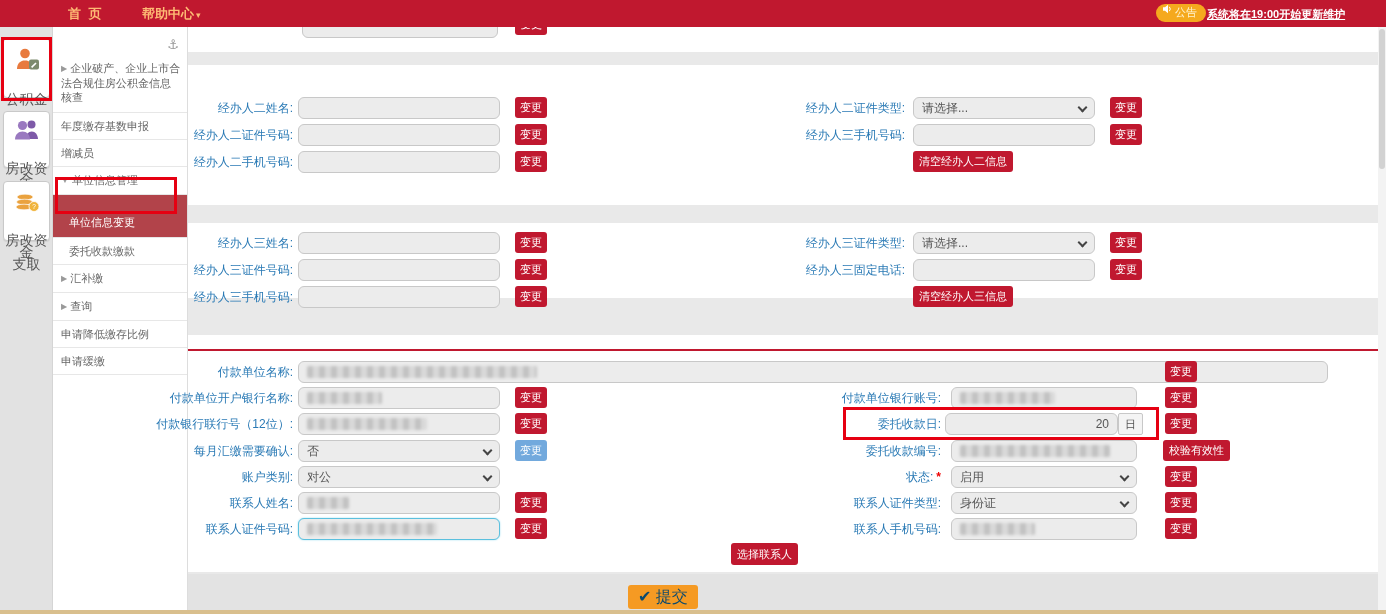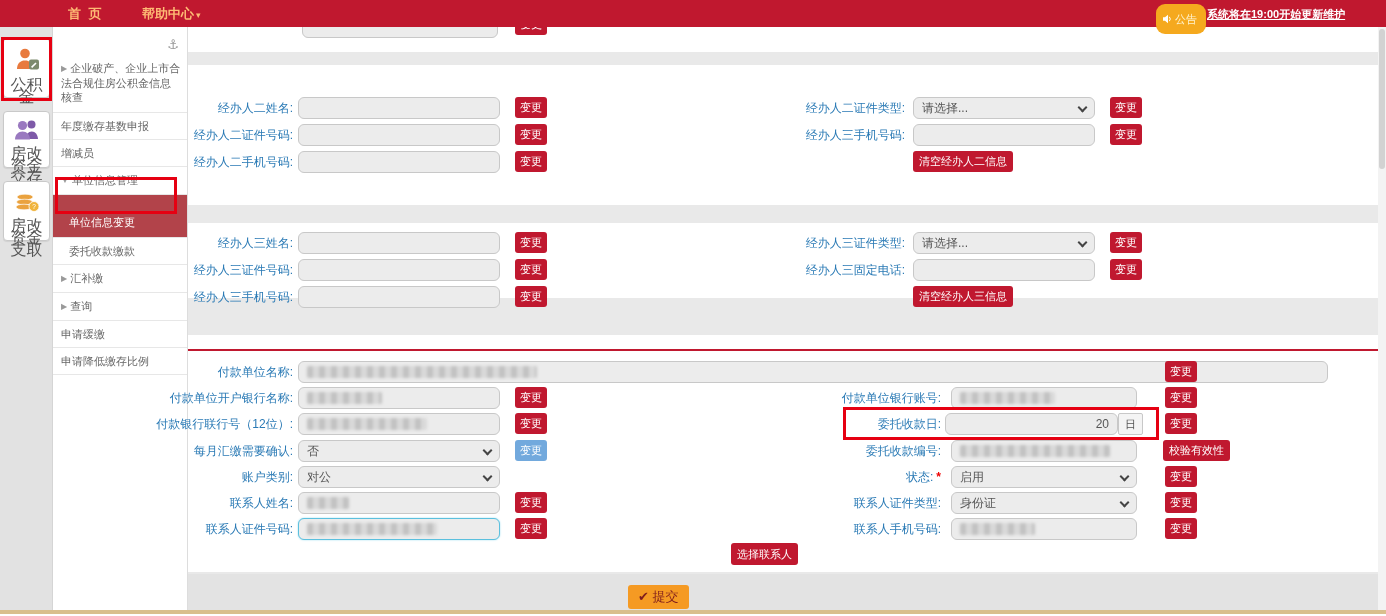--- a/index.html
+++ b/index.html
@@ -5,27 +5,27 @@
   *{margin:0;padding:0;box-sizing:border-box}
   body{font-family:"Liberation Sans","DejaVu Sans",sans-serif;background:#fff}
   .stage{position:relative;width:1386px;height:616px;background:#fff;overflow:hidden;font-size:12px;color:#555}
 
   
   .topbar{position:absolute;left:0;top:0;width:1386px;height:27px;background:#c0182f;z-index:30}
   .nav{position:absolute;top:5px;color:#fdba74;font-weight:bold;font-size:13px;letter-spacing:2px;cursor:pointer}
   .nav-home{left:68px}
   .nav-help{left:142px;letter-spacing:0}
   .nav-help .caret{font-size:9px;margin-left:2px;letter-spacing:0}
-  .notice-badge{position:absolute;left:1156px;top:4px;height:30px;background:#f5a91e;border-radius:9px;color:#fff3cf;font-size:11px;line-height:17px;padding:0 9px 0 6px;display:flex;align-items:center;gap:3px}
+  .notice-badge{position:absolute;left:1156px;top:4px;height:18px;background:#f5a91e;border-radius:9px;color:#fff3cf;font-size:11px;line-height:17px;padding:0 9px 0 6px;display:flex;gap:3px}
   .notice-link{position:absolute;left:1207px;top:7px;color:#fff;font-size:11px;font-weight:bold;text-decoration:underline;cursor:pointer}
 
   
   .rail{position:absolute;left:0;top:27px;width:53px;height:584px;background:#e2e2e2;border-right:1px solid #d5d5d5}
   .card{position:absolute;left:3px;width:47px;background:#fff;border:1px solid #c9c9c9;border-radius:4px;text-align:center;padding-top:7px;cursor:pointer;box-shadow:0 1px 1px rgba(0,0,0,.08)}
-  .card .lbl{font-size:16px;color:#555;line-height:12px;margin-top:4px}
+  .card .lbl{font-size:14px;color:#555;line-height:12px;margin-top:18px}
   .card1{top:11px;height:60px}
   .card2{top:84px;height:57px}
   .card3{top:154px;height:60px}
 
   
   .menu{position:absolute;left:53px;top:27px;width:135px;height:584px;background:#fff;border-right:1px solid #ddd}
   .anchor{position:absolute;right:8px;top:10px;color:#9a9a9a;font-size:13px}
   .menu-list{position:absolute;top:26px;left:0;right:0}
   .mi{padding:6px 6px 6px 8px;border-bottom:1px solid #e7e7e7;color:#666;font-size:11px;line-height:14px;cursor:pointer}
   .mi .arr{font-size:8px;color:#999;margin-right:3px;vertical-align:1px}
@@ -62,21 +62,21 @@
 
   .b{position:absolute;top:0;height:21px;background:#c0182f;color:#fff;border:none;border-radius:3px;font-size:11px;line-height:21px;text-align:center;cursor:pointer;padding:0 6px;font-family:inherit}
   .b-l{left:327px;width:32px;padding:0}
   .b-r23{left:922px;width:32px;padding:0}
   .b-rp{left:977px;width:32px;padding:0}
   .b.blue{background:#72a9dd}
   .b.wide{width:auto}
 
   .blur{display:inline-block;height:12px;margin:4px 0 0 8px;background:repeating-linear-gradient(90deg,#c2c2c2 0 6px,#d9d9d9 6px 12px);filter:blur(1.5px);border-radius:2px;vertical-align:top}
 
-  .btn-submit{position:absolute;left:440px;top:11px;height:24px;background:#f59a23;color:#7f1d1d;border:none;border-radius:3px;font-size:13px;padding:0 10px;cursor:pointer;font-family:inherit}
+  .btn-submit{position:absolute;left:440px;top:11px;height:24px;background:#f59a23;color:#0c4a6e;border:none;border-radius:3px;font-size:16px;padding:0 10px;cursor:pointer;font-family:inherit}
   .btn-history{position:absolute;left:497px;top:11px;height:24px;background:#c0182f;color:#fff;border:none;border-radius:3px;font-size:12px;padding:0 10px;cursor:pointer;display:flex;align-items:center;gap:4px;font-family:inherit}
 
   
   .ann{position:absolute;border:3px solid #e60012;z-index:40;pointer-events:none}
   .ann1{left:1px;top:37px;width:51px;height:64px}
   .ann2{left:55px;top:177px;width:122px;height:37px}
   .ann3{left:843px;top:407px;width:316px;height:33px}
 
   
   .scrollbar{position:absolute;left:1378px;top:27px;width:8px;height:584px;background:#f3f3f3}
@@ -138,22 +138,22 @@
     <span class="anchor">⚓</span>
     <div class="menu-list">
       <div class="mi two"><span class="arr">▶</span><span>企业破产、企业上市合法合规住房公积金信息核查</span></div>
       <div class="mi"><span>年度缴存基数申报</span></div>
       <div class="mi"><span>增减员</span></div>
       <div class="mi"><span class="arr">▼</span><span>单位信息管理</span></div>
       <div class="mi sub active"><span>单位信息变更</span></div>
       <div class="mi sub"><span>委托收款缴款</span></div>
       <div class="mi"><span class="arr">▶</span><span>汇补缴</span></div>
       <div class="mi"><span class="arr">▶</span><span>查询</span></div>
+      <div class="mi"><span>申请降低缴存比例</span></div>
       <div class="mi"><span>申请缓缴</span></div>
-      <div class="mi"><span>申请降低缴存比例</span></div>
     </div>
   </div>
 
   <div class="main">
 
     <div class="panel p1">
       <div class="f" style="left:114px;width:196px;top:-11px"></div>
       <button class="b" style="left:327px;width:32px;top:-13px;padding:0">变更</button>
     </div>
 

